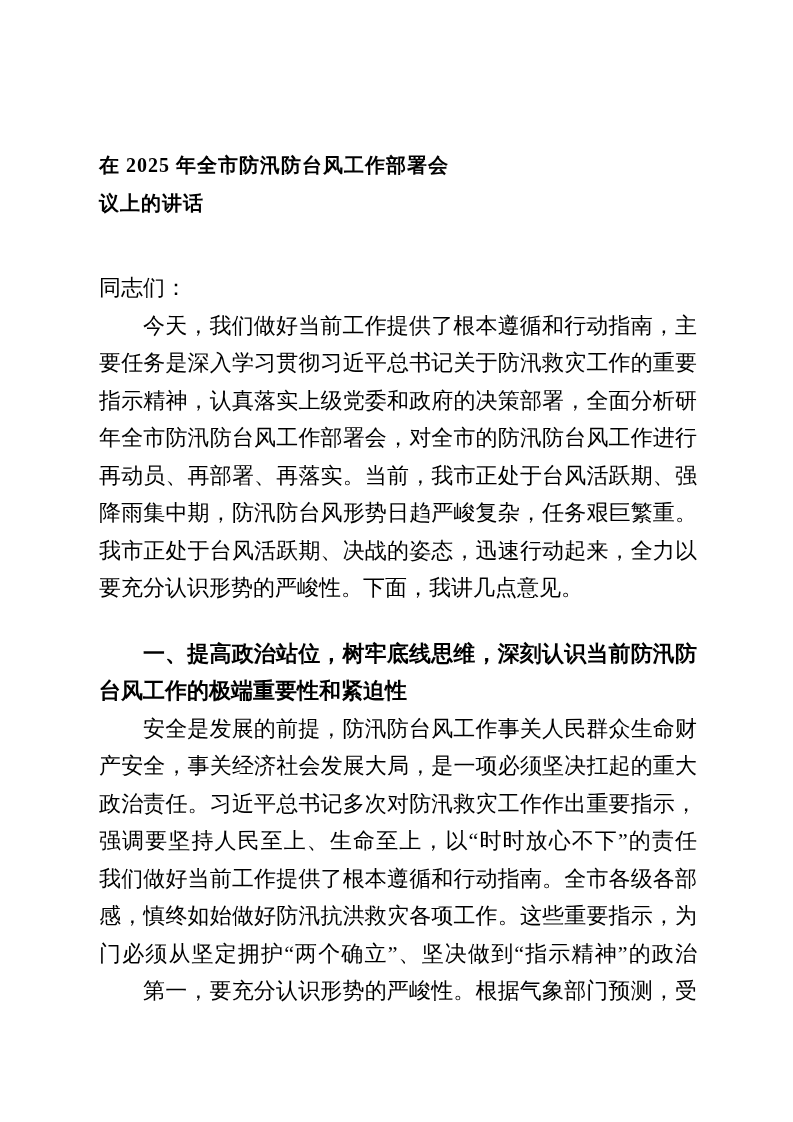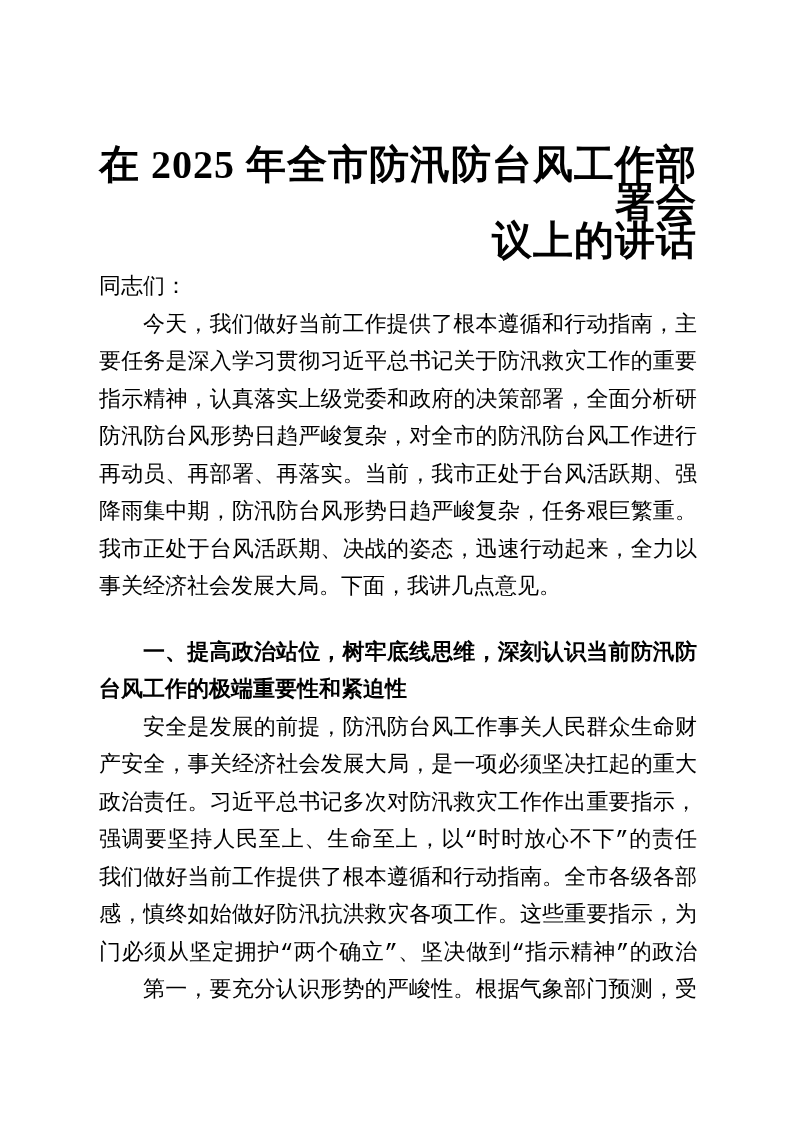--- a/index.html
+++ b/index.html
@@ -14,34 +14,33 @@
     background: #ffffff;
     color: #000000;
     overflow: hidden;
     font-family: "Liberation Serif", "DejaVu Serif", serif;
   }
   .doc-title {
     position: absolute;
     top: 146px;
     left: 99px;
     width: 598px;
-    text-align: right;
+    text-align: left;
     font-weight: bold;
-    font-size: 40px;
+    font-size: 20px;
     line-height: 38px;
     letter-spacing: 1px;
   }
   .doc-body {
     position: absolute;
     top: 269px;
     left: 99px;
     width: 598px;
     font-size: 22px;
     line-height: 37.5px;
-    font-family: Liberation Mono, monospace;
   }
   .block { margin: 0; }
   .block.heading { font-weight: bold; margin-top: 28px; }
   .line {
     text-align: justify;
     text-align-last: left;
     white-space: normal;
   }
   .line.fill {
     text-align-last: justify;
@@ -60,25 +59,25 @@
     <div class="title-line">议上的讲话</div>
   </div>
   <div class="doc-body" id="doc-body">
       <div class="block salutation">
         <div class="line">同志们：</div>
       </div>
       <div class="block paragraph">
         <div class="line fill indent">今天，我们做好当前工作提供了根本遵循和行动指南，主</div>
         <div class="line fill">要任务是深入学习贯彻习近平总书记关于防汛救灾工作的重要</div>
         <div class="line fill">指示精神，认真落实上级党委和政府的决策部署，全面分析研</div>
-        <div class="line fill">防汛防台风形势日趋严峻复杂，对全市的防汛防台风工作进行</div>
+        <div class="line fill">年全市防汛防台风工作部署会，对全市的防汛防台风工作进行</div>
         <div class="line fill">再动员、再部署、再落实。当前，我市正处于台风活跃期、强</div>
         <div class="line fill">降雨集中期，防汛防台风形势日趋严峻复杂，任务艰巨繁重。</div>
         <div class="line fill">我市正处于台风活跃期、决战的姿态，迅速行动起来，全力以</div>
-        <div class="line">事关经济社会发展大局。下面，我讲几点意见。</div>
+        <div class="line">要充分认识形势的严峻性。下面，我讲几点意见。</div>
       </div>
       <div class="block heading heading">
         <div class="line fill indent">一、提高政治站位，树牢底线思维，深刻认识当前防汛防</div>
         <div class="line">台风工作的极端重要性和紧迫性</div>
       </div>
       <div class="block paragraph">
         <div class="line fill indent">安全是发展的前提，防汛防台风工作事关人民群众生命财</div>
         <div class="line fill">产安全，事关经济社会发展大局，是一项必须坚决扛起的重大</div>
         <div class="line fill">政治责任。习近平总书记多次对防汛救灾工作作出重要指示，</div>
         <div class="line fill">强调要坚持人民至上、生命至上，以“时时放心不下”的责任</div>

